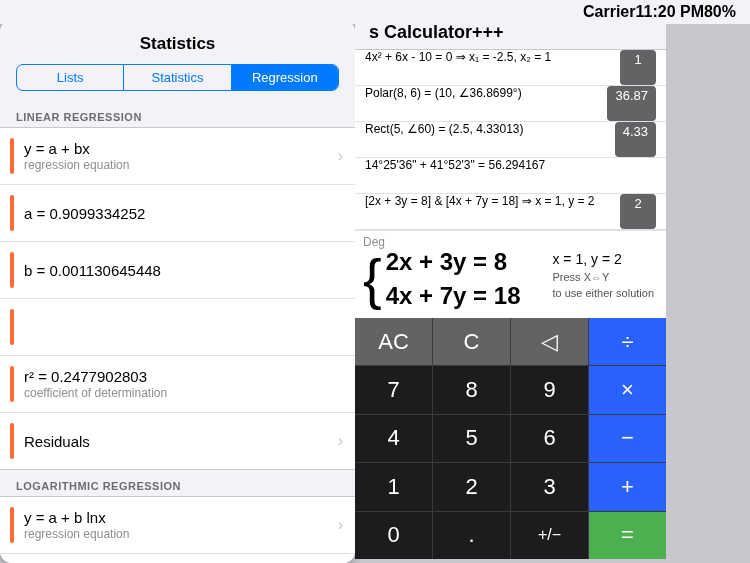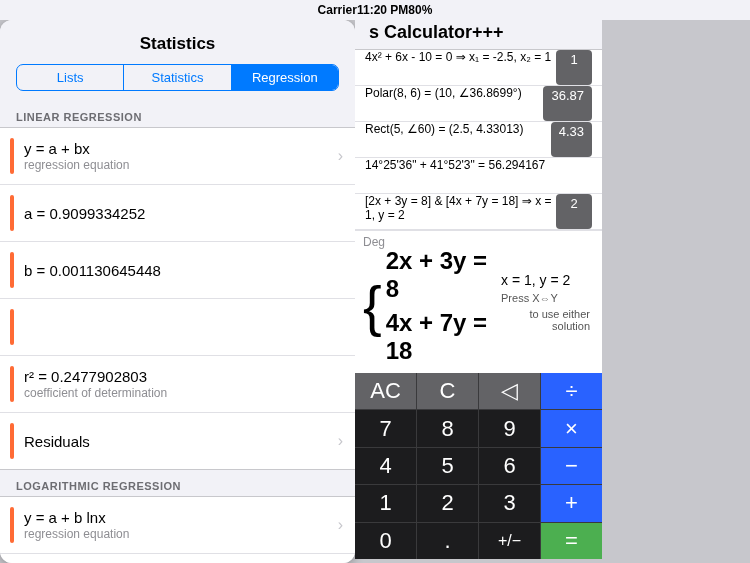--- a/index.html
+++ b/index.html
@@ -216,27 +216,27 @@
     }
 
     .key-gray { background: #636366; color: #fff; }
     .key-dark { background: #1c1c1e; color: #fff; }
     .key-blue { background: #2962ff; color: #fff; }
     .key-green { background: #4caf50; color: #fff; }
   </style>
 </head>
 <body>
 
-<div style="position:absolute;top:0;left:0;width:750px;background:#f2f2f7;display:flex;justify-content:center;padding:3px 14px;font-size:12px;font-weight:600;z-index:10;">
+<div style="position:absolute;top:0;left:0;width:750px;background:#f2f2f7;display:flex;justify-content:flex-end;padding:3px 14px;font-size:16px;font-weight:600;z-index:10;">
   <span>Carrier</span>
   <span>11:20 PM</span>
   <span>80%</span>
 </div>
 
-<div style="display:flex;width:602px;height:563px;margin-top:0;">
+<div style="display:flex;width:666px;height:563px;margin-top:0;">
 
   <div class="left-panel" style="margin-top:20px;height:543px;">
     <div class="panel-header">
       <div class="panel-title">Statistics</div>
       <div class="tab-bar">
         <button class="tab-item">Lists</button>
         <button class="tab-item">Statistics</button>
         <button class="tab-item active">Regression</button>
       </div>
     </div>

